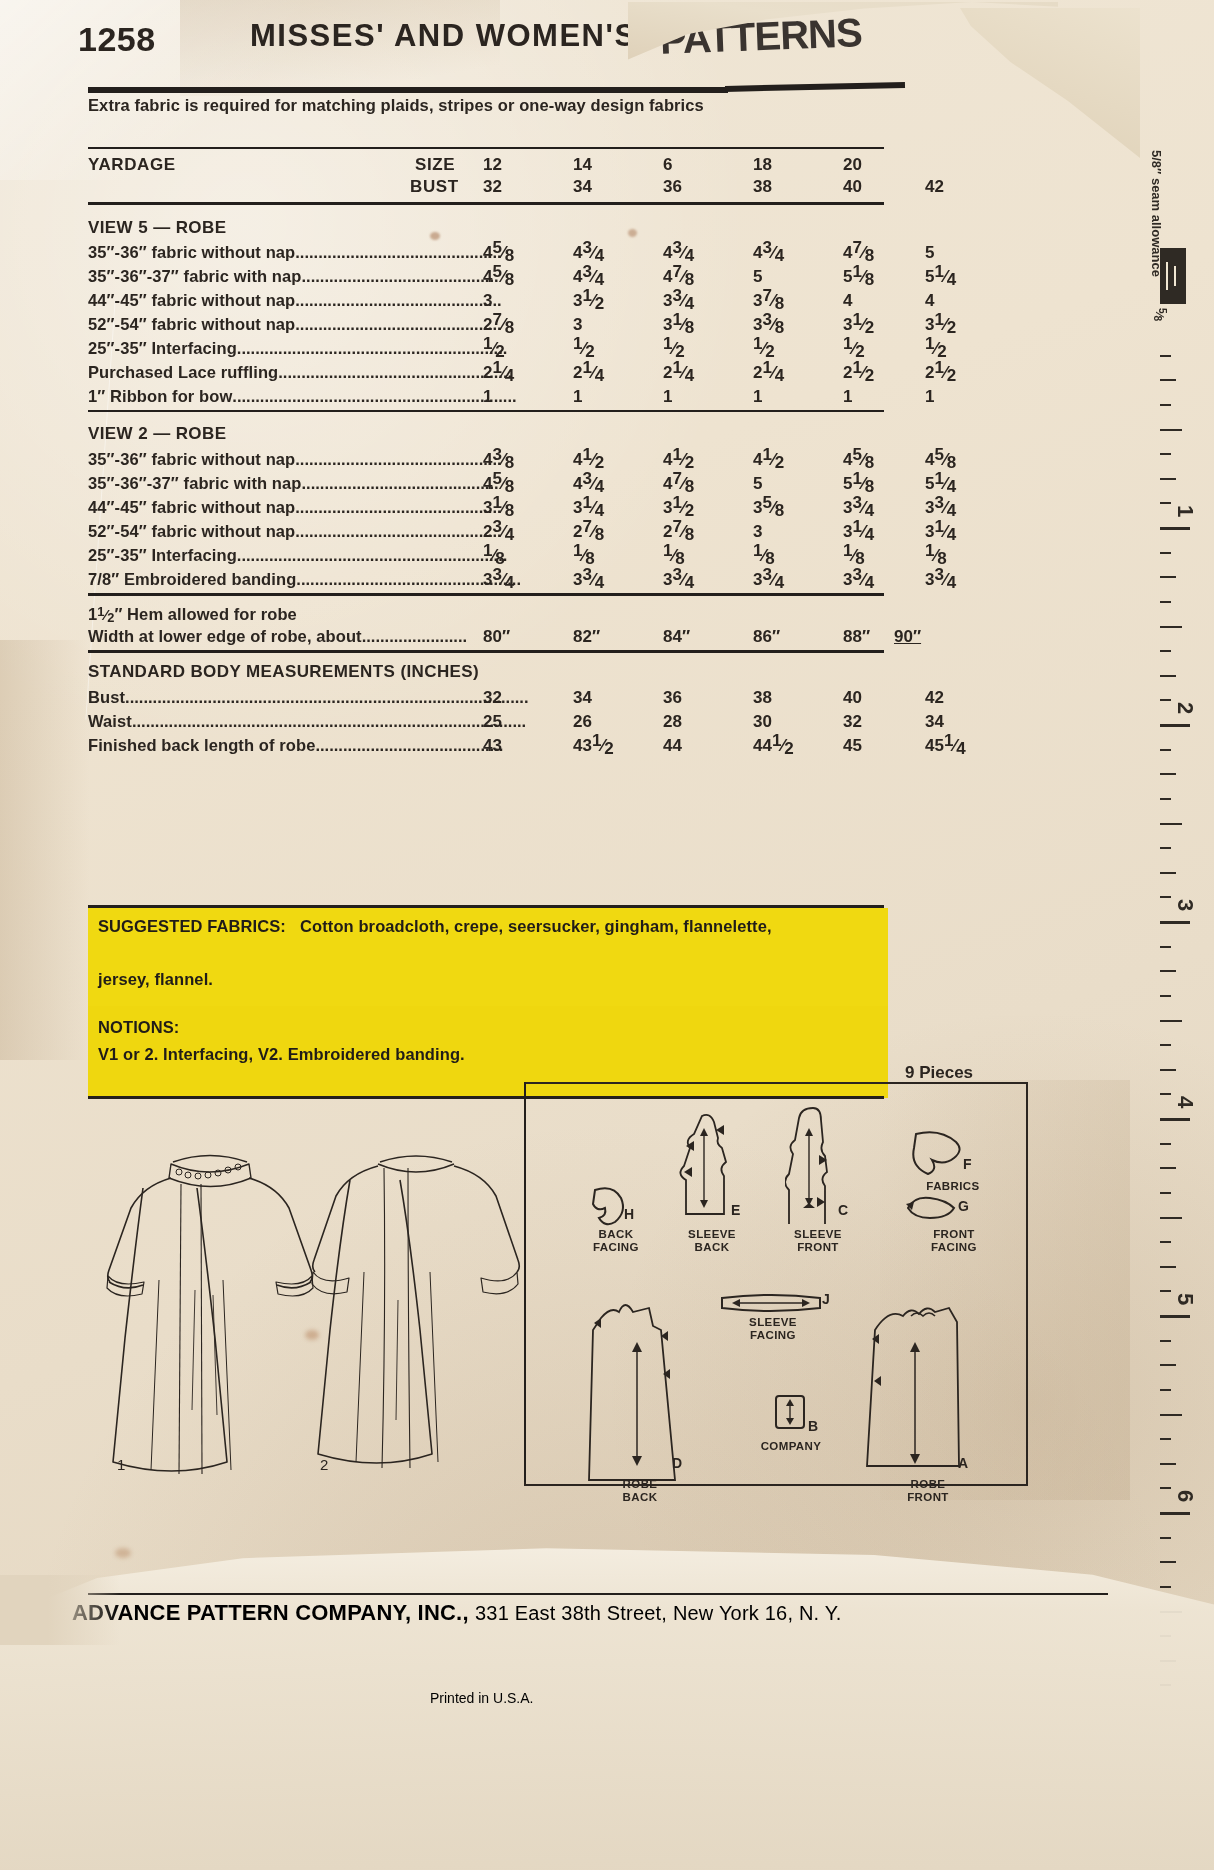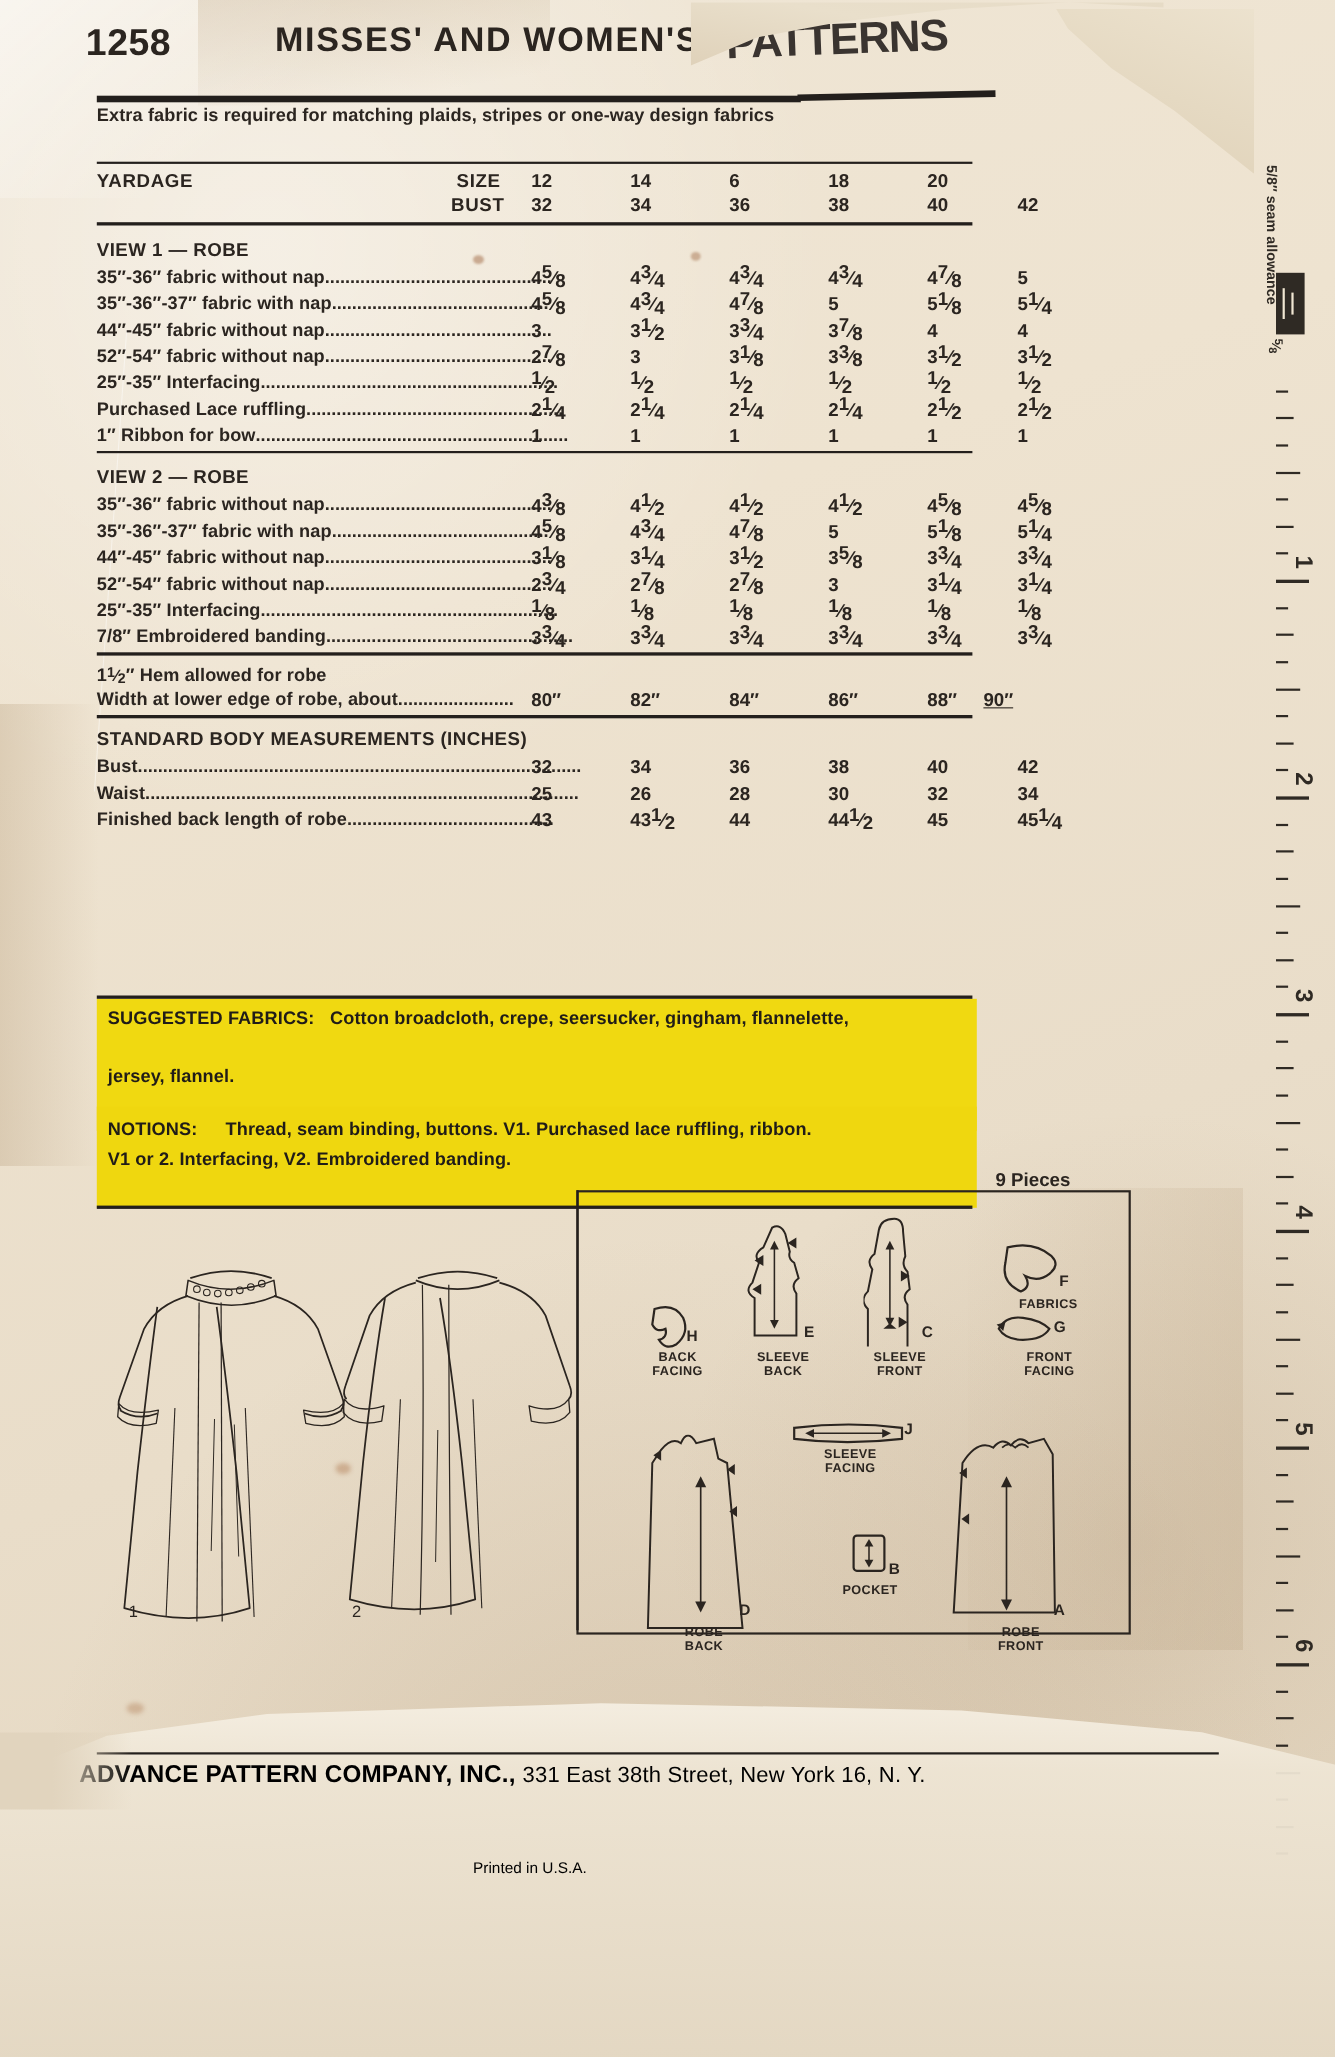--- a/index.html
+++ b/index.html
@@ -185,21 +185,21 @@
         <div class="val" style="position: absolute; left: 483px; top: 177px;">32</div>
         <div class="val" style="position: absolute; left: 573px; top: 177px;">34</div>
         <div class="val" style="position: absolute; left: 663px; top: 177px;">36</div>
         <div class="val" style="position: absolute; left: 753px; top: 177px;">38</div>
         <div class="val" style="position: absolute; left: 843px; top: 177px;">40</div>
         <div class="val" style="position: absolute; left: 925px; top: 177px;">42</div>
       </div>
 
     <div class="rule" style="left:88px;top:202px;width:796px;height:3px;"></div>
 
-    <div class="secthead" style="position:absolute;left:88px;top:218px;">VIEW 1 — ROBE</div>
+    <div class="secthead" style="position:absolute;left:88px;top:218px;">VIEW 5 — ROBE</div>
     <div id="view1-rows">
         <div class="rowline" style="left: 88px; top: 243px; width: 860px;">
           <span class="lbl" style="position: absolute; left: 0px;">35″-36″ fabric without nap<span class="dots">.............................................</span></span>
           <span class="val" style="position: absolute; left: 395px;">4<span style="″font-size:.78em;position:relative;top:-.32em;″">5</span><span style="″font-size:.9em;″">⁄</span><span style="″font-size:.78em;position:relative;top:.16em;″">8</span></span>
           <span class="val" style="position: absolute; left: 485px;">4<span style="″font-size:.78em;position:relative;top:-.32em;″">3</span><span style="″font-size:.9em;″">⁄</span><span style="″font-size:.78em;position:relative;top:.16em;″">4</span></span>
           <span class="val" style="position: absolute; left: 575px;">4<span style="″font-size:.78em;position:relative;top:-.32em;″">3</span><span style="″font-size:.9em;″">⁄</span><span style="″font-size:.78em;position:relative;top:.16em;″">4</span></span>
           <span class="val" style="position: absolute; left: 665px;">4<span style="″font-size:.78em;position:relative;top:-.32em;″">3</span><span style="″font-size:.9em;″">⁄</span><span style="″font-size:.78em;position:relative;top:.16em;″">4</span></span>
           <span class="val" style="position: absolute; left: 755px;">4<span style="″font-size:.78em;position:relative;top:-.32em;″">7</span><span style="″font-size:.9em;″">⁄</span><span style="″font-size:.78em;position:relative;top:.16em;″">8</span></span>
           <span class="val" style="position: absolute; left: 837px;">5</span>
         </div>
@@ -370,21 +370,20 @@
     <div id="yellow"></div>
     <div id="yellow2"></div>
     <div class="rule" style="left:88px;top:905px;width:796px;height:3px;"></div>
     <div class="rule" style="left:88px;top:1096px;width:796px;height:3px;"></div>
 
     <div class="ytext" style="left:98px;top:917px;">SUGGESTED FABRICS:</div>
     <div class="ytext" style="left:300px;top:917px;">Cotton broadcloth, crepe, seersucker, gingham, flannelette,</div>
     <div class="ytext" style="left:98px;top:970px;">jersey, flannel.</div>
 
     <div class="ytext" style="left:98px;top:1018px;">NOTIONS:</div>
-    <div class="ytext" style="left:205px;top:1018px;">Thread, seam binding, buttons. V1. Purchased lace ruffling, ribbon.</div>
     <div class="ytext" style="left:98px;top:1045px;">V1 or 2. Interfacing, V2. Embroidered banding.</div>
 
     <div id="pieces-count">9 Pieces</div>
     <div id="illus-box"></div>
 
     <svg style="position:absolute;left:95px;top:1140px;" width="230" height="360" viewBox="0 0 230 360">
       <g fill="none" stroke="#2b2520" stroke-width="1.6" stroke-linejoin="round">
         <path d="M78 22 q37 -13 74 0"></path>
         <path d="M76 24 q38 16 78 0 l2 14 q-40 17 -82 0 z" stroke-width="1.4"></path>
         <path d="M76 38 q-28 8 -40 30 l-22 62 q-3 8 1 12"></path>
@@ -485,21 +484,21 @@
     <div class="pcletter" style="left:822px;top:1291px;">J</div>
     <div class="pclabel" style="left:718px;top:1316px;width:110px;">SLEEVE<br>FACING</div>
 
     <svg style="position:absolute;left:770px;top:1392px;" width="40" height="42">
       <rect x="6" y="4" width="28" height="32" rx="3" fill="none" stroke="#2b2520" stroke-width="2"></rect>
       <line x1="20" y1="12" x2="20" y2="28" stroke="#2b2520" stroke-width="1.4"></line>
       <path d="M16 14 l4 -7 l4 7 z" fill="#2b2520"></path>
       <path d="M16 26 l4 7 l4 -7 z" fill="#2b2520"></path>
     </svg>
     <div class="pcletter" style="left:808px;top:1418px;">B</div>
-    <div class="pclabel" style="left:760px;top:1440px;width:62px;">POCKET</div>
+    <div class="pclabel" style="left:760px;top:1440px;width:62px;">COMPANY</div>
 
     <svg style="position:absolute;left:575px;top:1304px;" width="120" height="200">
       <path d="M26 14 q10 -12 18 -6 q6 -14 14 0 l16 -4 l4 18 l8 4 l14 150 l-86 0 l4 -150 z" fill="none" stroke="#2b2520" stroke-width="1.8"></path>
       <line x1="62" y1="44" x2="62" y2="156" stroke="#2b2520" stroke-width="1.5"></line>
       <path d="M57 48 l5 -10 l5 10 z" fill="#2b2520"></path>
       <path d="M57 152 l5 10 l5 -10 z" fill="#2b2520"></path>
       <path d="M26 14 l-7 5 l7 5 z" fill="#2b2520"></path>
       <path d="M86 32 l7 -5 l0 10 z" fill="#2b2520"></path>
       <path d="M88 70 l7 -5 l0 10 z" fill="#2b2520"></path>
     </svg>

